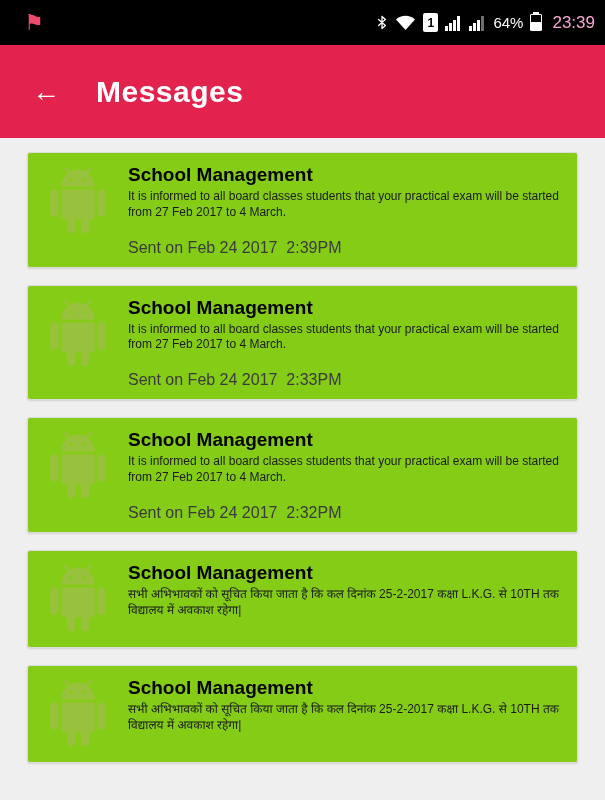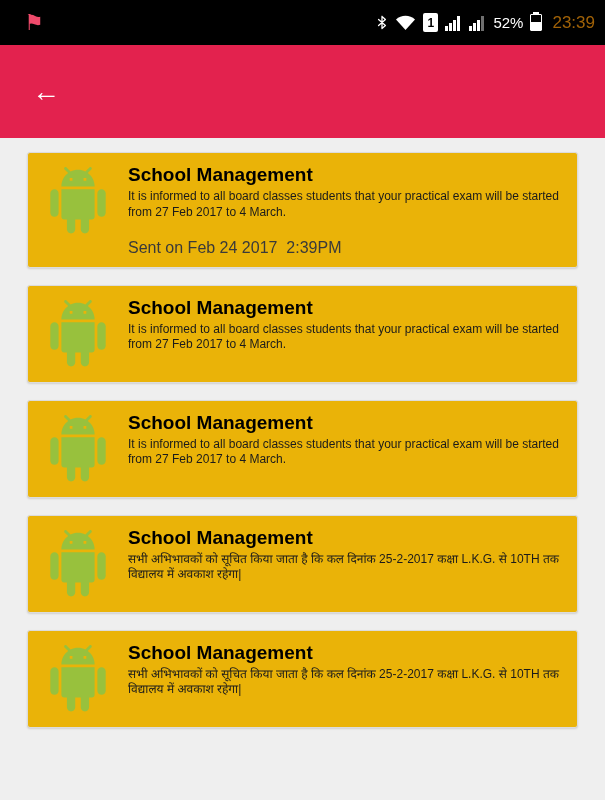--- a/index.html
+++ b/index.html
@@ -36,21 +36,21 @@
     position: relative;
     display: flex; align-items: flex-end;
   }
   .battery::before {
     content: "";
     position: absolute; top: -3px; left: 2px;
     width: 6px; height: 2px; background: #fff;
   }
   .battery-fill { width: 100%; background: #fff; height: 56%; }
   .sb-text { font-size: 15px; color: #fff; }
-  .sb-time { font-size: 17px; color: #a16207; margin-left: 3px; }
+  .sb-time { font-size: 17px; color: #f9a8d4; margin-left: 3px; }
 
   
   .app-bar {
     height: 93px;
     background: #e3224e;
     display: flex;
     align-items: center;
     color: #fff;
   }
   .back-btn {
@@ -63,21 +63,21 @@
   .app-title {
     font-size: 30px;
     font-weight: bold;
     margin-left: 36px;
     letter-spacing: 0.5px;
   }
 
   
   .messages-list { padding-top: 14px; }
   .card {
-    background: #eab308;
+    background: #84cc16;
     margin: 0 27px 17px;
     border: 1px solid #dcdcdc;
     border-radius: 3px;
     box-shadow: 0 1px 2px rgba(0,0,0,0.13);
     padding: 11px 14px 10px;
     display: flex;
     gap: 14px;
   }
   .bot { width: 72px; height: 72px; flex-shrink: 0; margin-top: 3px; }
   .bot svg { width: 72px; height: 72px; display: block; }
@@ -118,32 +118,33 @@
 
     <span class="sb-icon">
       <svg width="17" height="16" viewBox="0 0 17 16">
         <rect x="0" y="11" width="3" height="5" fill="#fff"></rect>
         <rect x="4" y="8" width="3" height="8" fill="#fff"></rect>
         <rect x="8" y="5" width="3" height="11" fill="#fff"></rect>
         <rect x="12" y="1" width="3" height="15" fill="#6f6f6f"></rect>
       </svg>
     </span>
 
-    <span class="sb-text">52%</span>
+    <span class="sb-text">64%</span>
 
     <span class="battery">
       <span class="battery-fill" style="height: 56%;"></span>
     </span>
 
     <span class="sb-time">23:39</span>
   </div>
 </div>
 
 <div class="app-bar">
   <button class="back-btn">←</button>
+  <div class="app-title">Messages</div>
 </div>
 
 <div class="messages-list">
   <div class="card">
     <span class="bot">
       <svg viewBox="0 0 24 26" fill="#98c13d">
         <path d="M6 18c0 .55.45 1 1 1h1v3.5c0 .83.67 1.5 1.5 1.5s1.5-.67 1.5-1.5V19h2v3.5c0 .83.67 1.5 1.5 1.5s1.5-.67 1.5-1.5V19h1c.55 0 1-.45 1-1V8H6v10zM3.5 8C2.67 8 2 8.67 2 9.5v7c0 .83.67 1.5 1.5 1.5S5 17.33 5 16.5v-7C5 8.67 4.33 8 3.5 8zm17 0c-.83 0-1.5.67-1.5 1.5v7c0 .83.67 1.5 1.5 1.5s1.5-.67 1.5-1.5v-7c0-.83-.67-1.5-1.5-1.5zm-4.97-5.84l1.3-1.3c.2-.2.2-.51 0-.71-.2-.2-.51-.2-.71 0l-1.48 1.48C13.85 1.23 12.95 1 12 1c-.96 0-1.86.23-2.66.63L7.85.15c-.2-.2-.51-.2-.71 0-.2.2-.2.51 0 .71l1.31 1.31C6.97 3.26 6 5.01 6 7h12c0-1.99-.97-3.75-2.47-4.84zM10 5H9V4h1v1zm5 0h-1V4h1v1z"></path>
       </svg>
     </span>
     <div class="txt">
@@ -155,32 +156,34 @@
 
   <div class="card">
     <span class="bot">
       <svg viewBox="0 0 24 26" fill="#98c13d">
         <path d="M6 18c0 .55.45 1 1 1h1v3.5c0 .83.67 1.5 1.5 1.5s1.5-.67 1.5-1.5V19h2v3.5c0 .83.67 1.5 1.5 1.5s1.5-.67 1.5-1.5V19h1c.55 0 1-.45 1-1V8H6v10zM3.5 8C2.67 8 2 8.67 2 9.5v7c0 .83.67 1.5 1.5 1.5S5 17.33 5 16.5v-7C5 8.67 4.33 8 3.5 8zm17 0c-.83 0-1.5.67-1.5 1.5v7c0 .83.67 1.5 1.5 1.5s1.5-.67 1.5-1.5v-7c0-.83-.67-1.5-1.5-1.5zm-4.97-5.84l1.3-1.3c.2-.2.2-.51 0-.71-.2-.2-.51-.2-.71 0l-1.48 1.48C13.85 1.23 12.95 1 12 1c-.96 0-1.86.23-2.66.63L7.85.15c-.2-.2-.51-.2-.71 0-.2.2-.2.51 0 .71l1.31 1.31C6.97 3.26 6 5.01 6 7h12c0-1.99-.97-3.75-2.47-4.84zM10 5H9V4h1v1zm5 0h-1V4h1v1z"></path>
       </svg>
     </span>
     <div class="txt">
       <div class="sender">School Management</div>
       <div class="body-text">It is informed to all board classes students that your practical exam will be started from 27 Feb 2017 to 4 March.</div>
+      <div class="sent">Sent on Feb 24 2017  2:33PM</div>
     </div>
   </div>
 
   <div class="card">
     <span class="bot">
       <svg viewBox="0 0 24 26" fill="#98c13d">
         <path d="M6 18c0 .55.45 1 1 1h1v3.5c0 .83.67 1.5 1.5 1.5s1.5-.67 1.5-1.5V19h2v3.5c0 .83.67 1.5 1.5 1.5s1.5-.67 1.5-1.5V19h1c.55 0 1-.45 1-1V8H6v10zM3.5 8C2.67 8 2 8.67 2 9.5v7c0 .83.67 1.5 1.5 1.5S5 17.33 5 16.5v-7C5 8.67 4.33 8 3.5 8zm17 0c-.83 0-1.5.67-1.5 1.5v7c0 .83.67 1.5 1.5 1.5s1.5-.67 1.5-1.5v-7c0-.83-.67-1.5-1.5-1.5zm-4.97-5.84l1.3-1.3c.2-.2.2-.51 0-.71-.2-.2-.51-.2-.71 0l-1.48 1.48C13.85 1.23 12.95 1 12 1c-.96 0-1.86.23-2.66.63L7.85.15c-.2-.2-.51-.2-.71 0-.2.2-.2.51 0 .71l1.31 1.31C6.97 3.26 6 5.01 6 7h12c0-1.99-.97-3.75-2.47-4.84zM10 5H9V4h1v1zm5 0h-1V4h1v1z"></path>
       </svg>
     </span>
     <div class="txt">
       <div class="sender">School Management</div>
       <div class="body-text">It is informed to all board classes students that your practical exam will be started from 27 Feb 2017 to 4 March.</div>
+      <div class="sent">Sent on Feb 24 2017  2:32PM</div>
     </div>
   </div>
 
   <div class="card">
     <span class="bot">
       <svg viewBox="0 0 24 26" fill="#98c13d">
         <path d="M6 18c0 .55.45 1 1 1h1v3.5c0 .83.67 1.5 1.5 1.5s1.5-.67 1.5-1.5V19h2v3.5c0 .83.67 1.5 1.5 1.5s1.5-.67 1.5-1.5V19h1c.55 0 1-.45 1-1V8H6v10zM3.5 8C2.67 8 2 8.67 2 9.5v7c0 .83.67 1.5 1.5 1.5S5 17.33 5 16.5v-7C5 8.67 4.33 8 3.5 8zm17 0c-.83 0-1.5.67-1.5 1.5v7c0 .83.67 1.5 1.5 1.5s1.5-.67 1.5-1.5v-7c0-.83-.67-1.5-1.5-1.5zm-4.97-5.84l1.3-1.3c.2-.2.2-.51 0-.71-.2-.2-.51-.2-.71 0l-1.48 1.48C13.85 1.23 12.95 1 12 1c-.96 0-1.86.23-2.66.63L7.85.15c-.2-.2-.51-.2-.71 0-.2.2-.2.51 0 .71l1.31 1.31C6.97 3.26 6 5.01 6 7h12c0-1.99-.97-3.75-2.47-4.84zM10 5H9V4h1v1zm5 0h-1V4h1v1z"></path>
       </svg>
     </span>
     <div class="txt">

